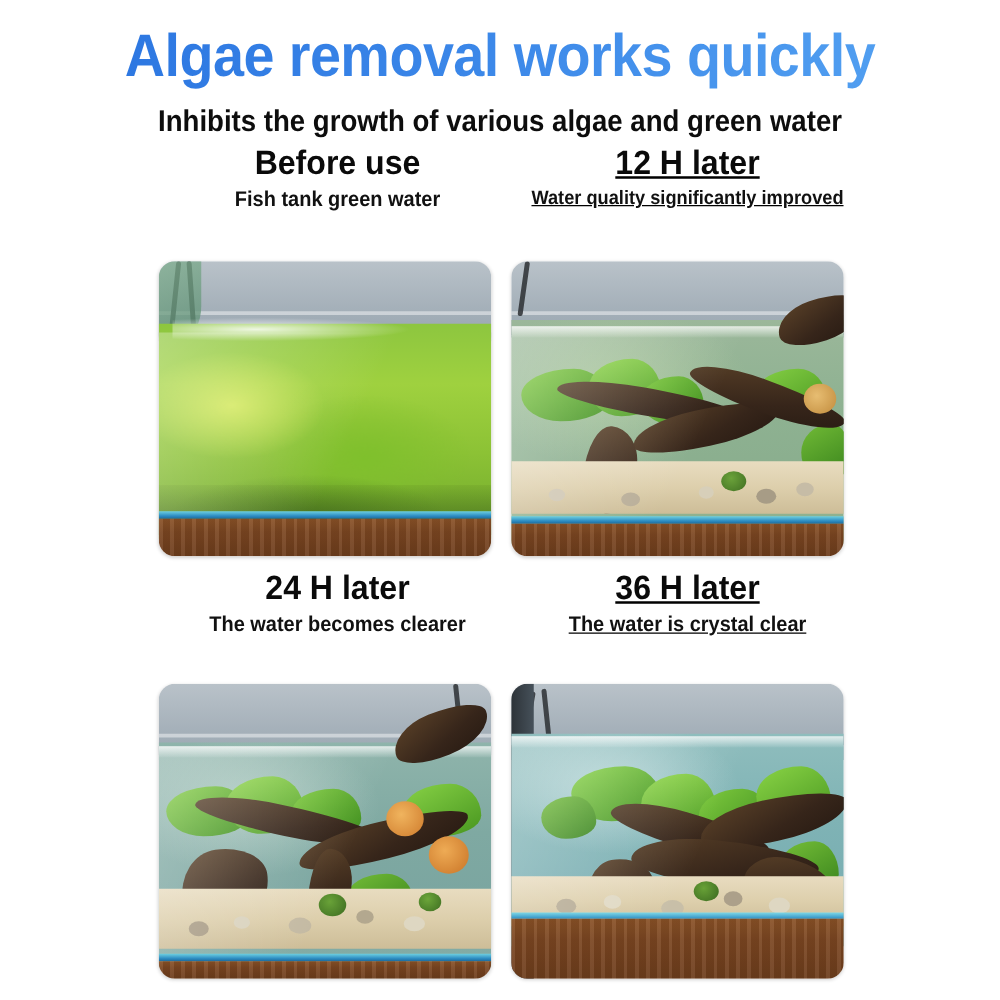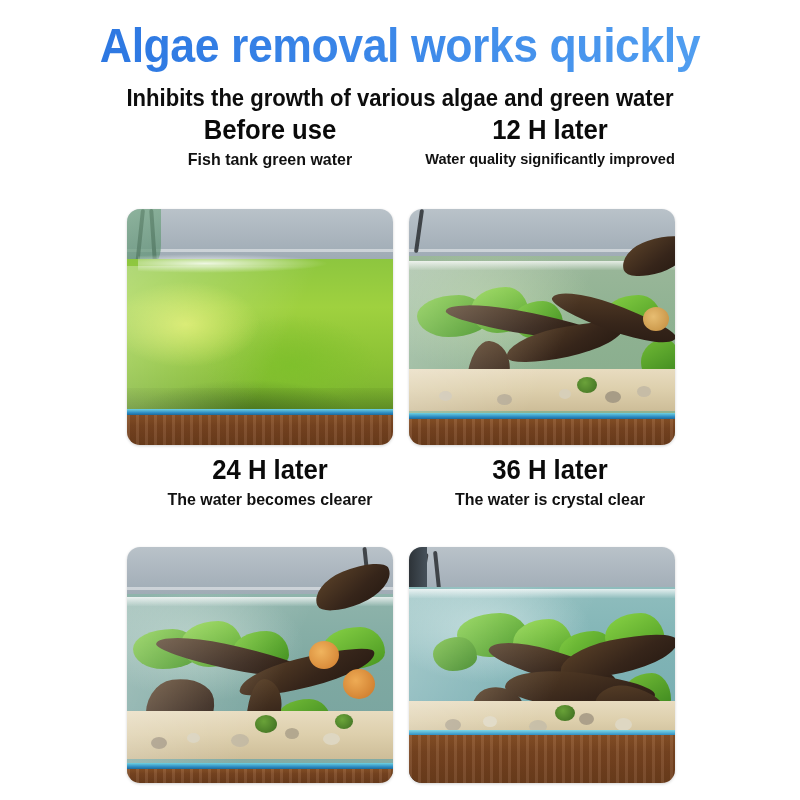--- a/index.html
+++ b/index.html
@@ -32,21 +32,21 @@
     font-size:24px;
     font-weight:bold;
     color:#0d0d0d;
     transform:scaleX(0.92);
     white-space:nowrap;
   }
 
   
   .cell{position:absolute;width:300px;}
   .cell.col-l{left:120px;}
-  .cell.col-r{left:400px;}
+  .cell.col-r{left:400px;text-decoration:underline;}
   .cell.row-1{top:115px;}
   .cell.row-2{top:455px;}
 
   .cell-title{
     text-align:center;
     font-size:27px;
     font-weight:bold;
     color:#0a0a0a;
     transform:scaleX(0.95);
     white-space:nowrap;

